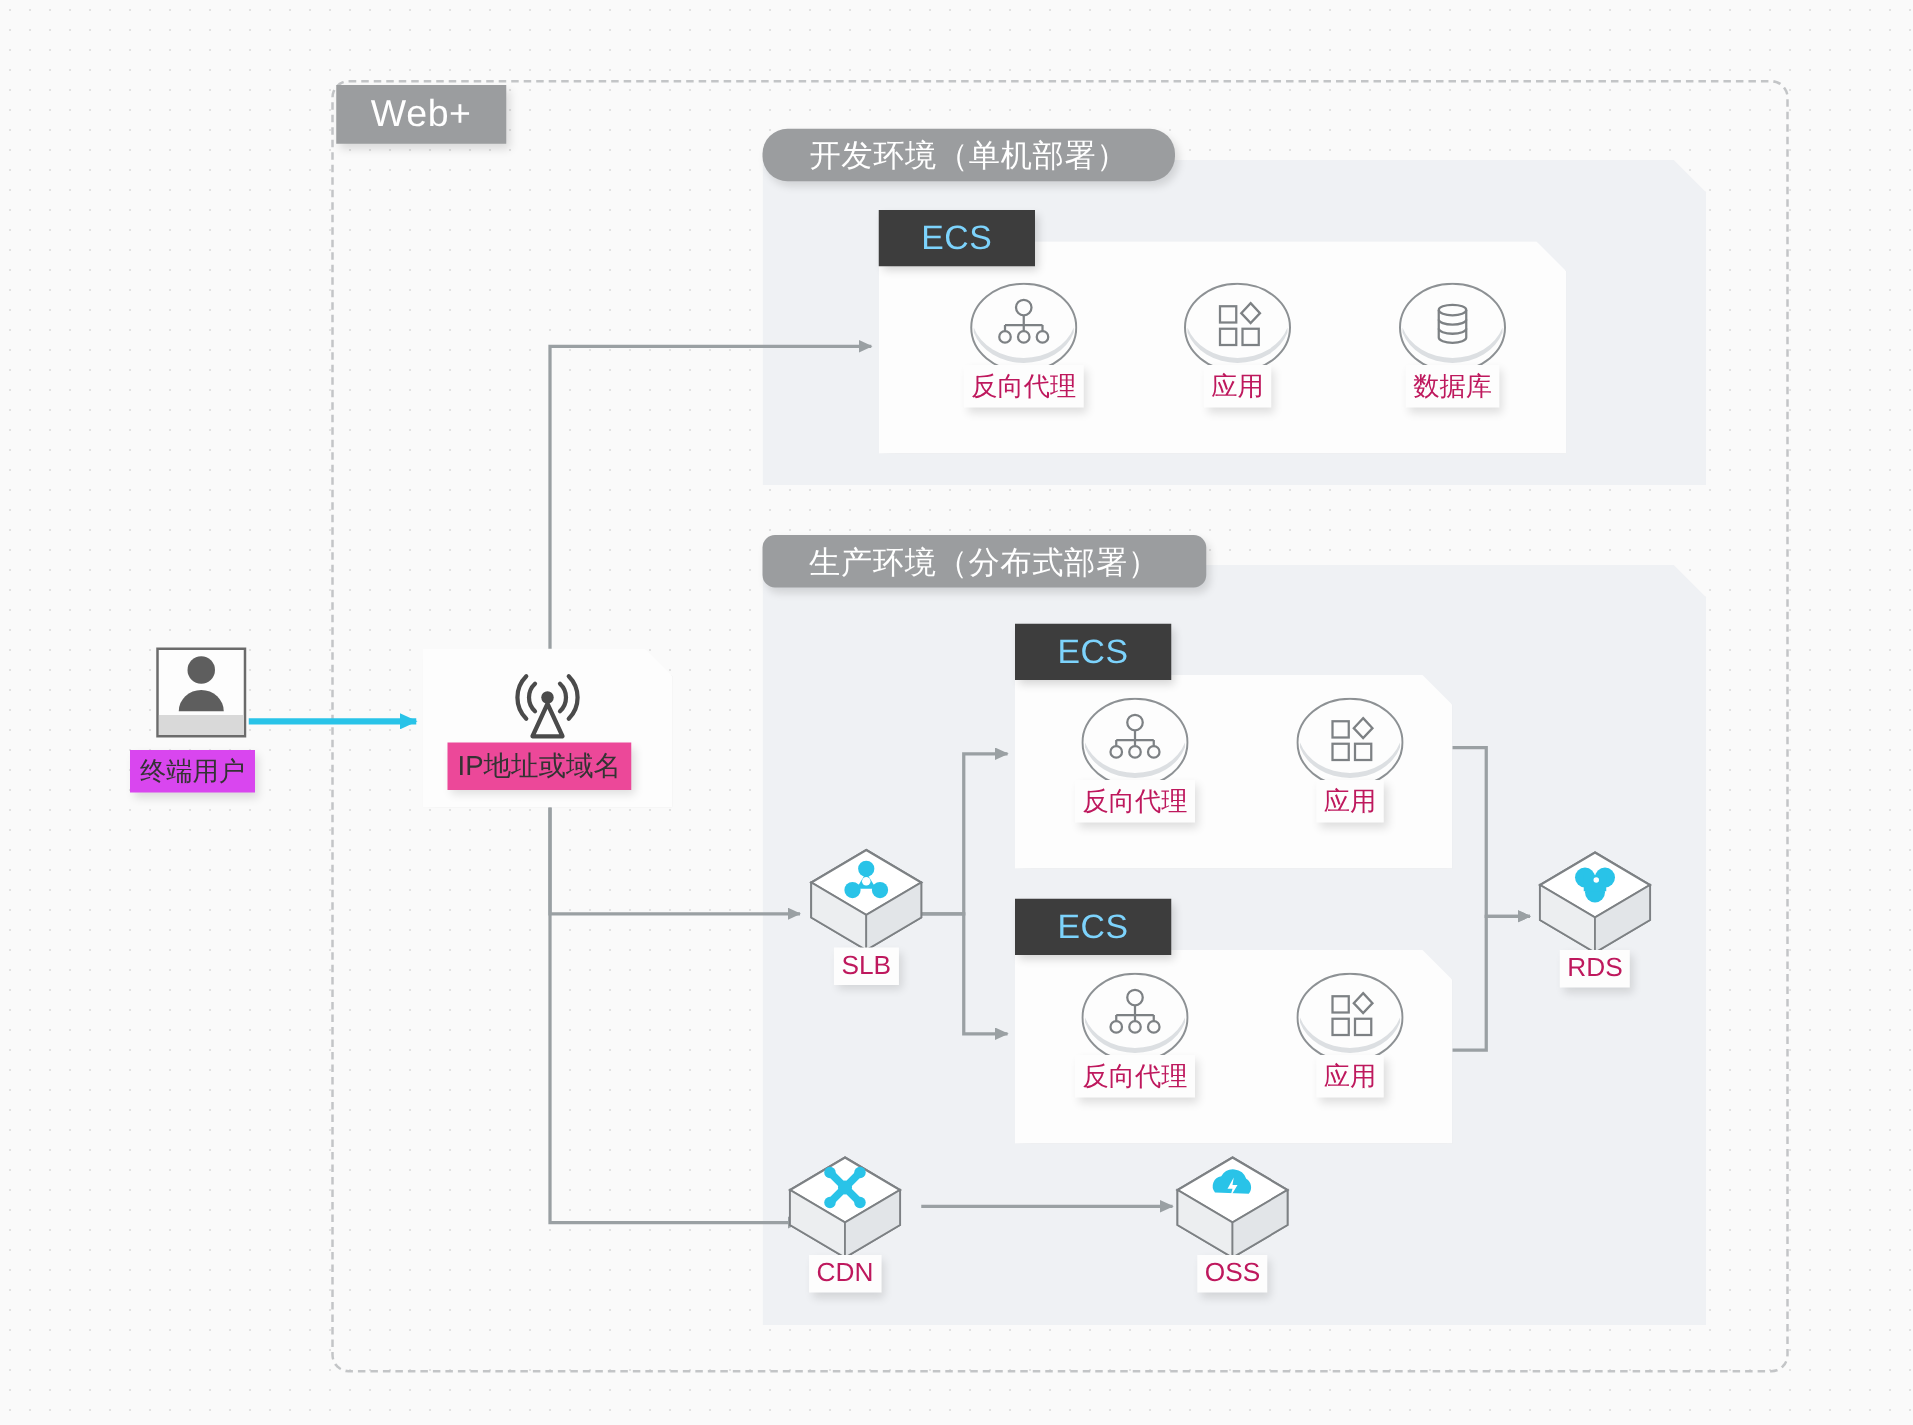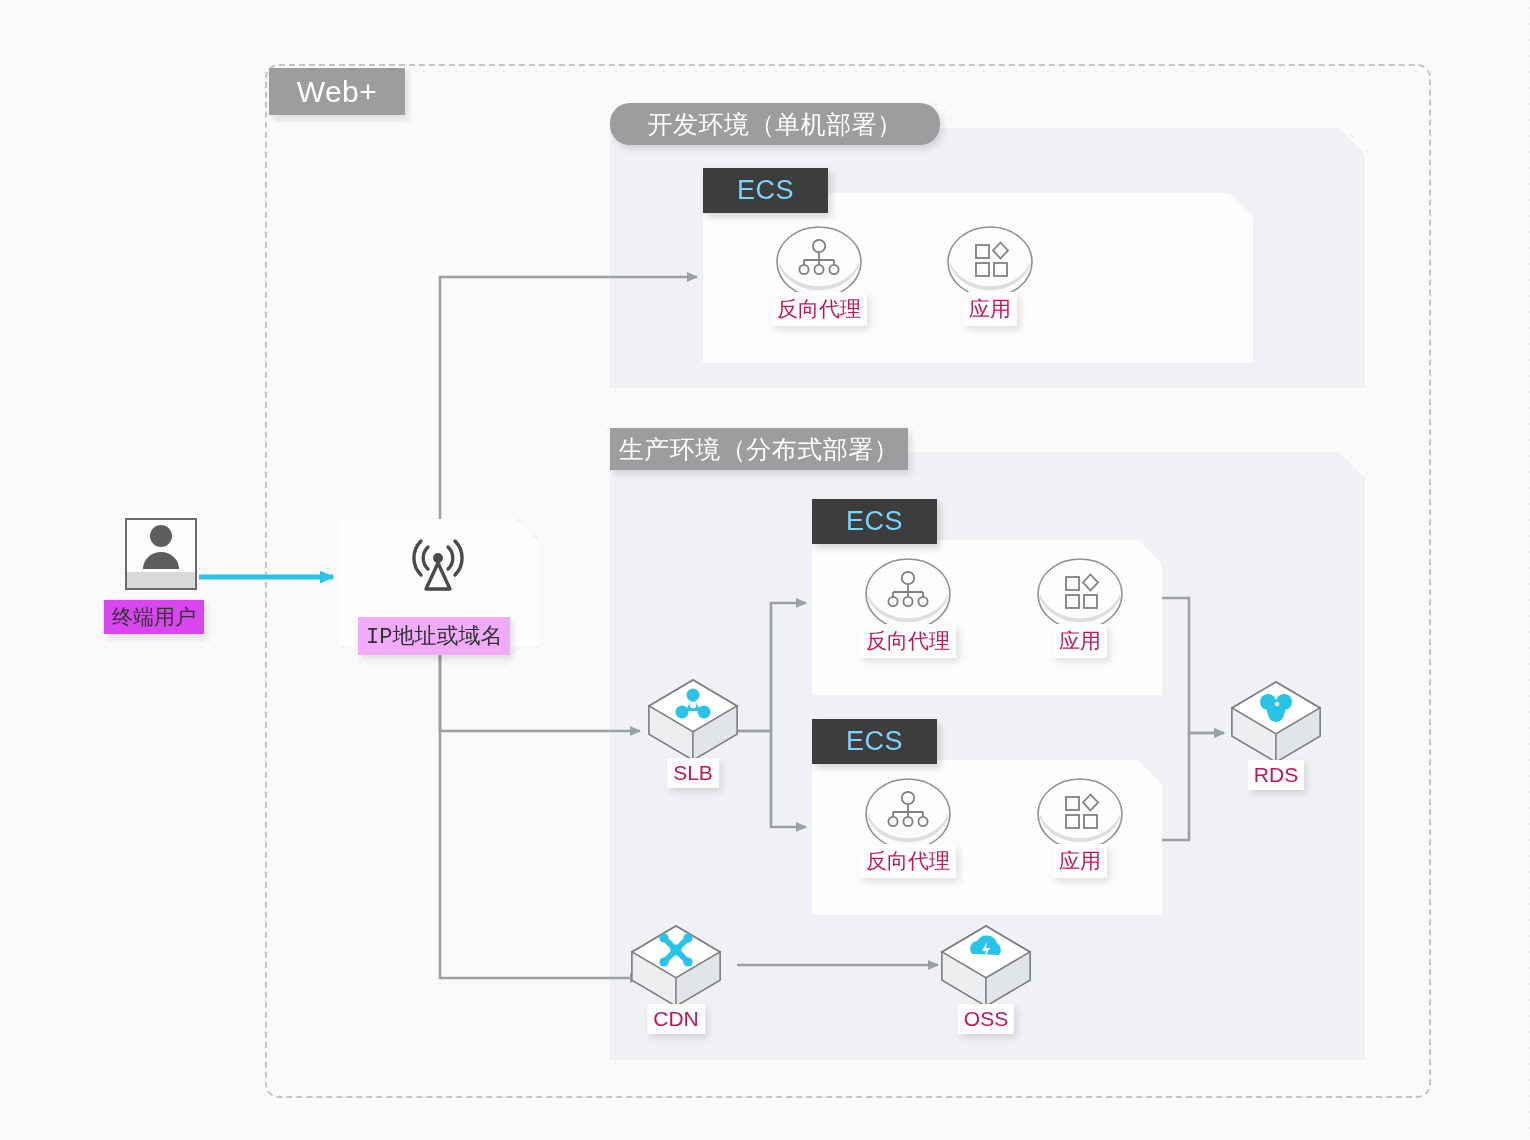--- a/index.html
+++ b/index.html
@@ -51,22 +51,23 @@
     margin-top: 28px;
   }
   #tag-dev {
     left: 610px; top: 103px;
     width: 330px; height: 42px;
     font-size: 25px;
     border-radius: 20px;
   }
   #tag-prod {
     left: 610px; top: 428px;
-    width: 298px; height: 42px;
+    width: 355px; height: 42px;
     font-size: 25px;
+    border-radius: 10px;
   }
   
   .env-box {
     position: absolute;
     background: #eff1f4;
     box-shadow: 4px 5px 9px rgba(0,0,0,0.07);
   }
   #env-dev {
     left: 610px; top: 128px;
     width: 755px; height: 260px;
@@ -161,28 +162,27 @@
     box-shadow: 4px 5px 9px rgba(0,0,0,0.10);
     clip-path: polygon(0 0, calc(100% - 22px) 0, 100% 22px, 100% 100%, 0 100%);
   }
   #ip-icon-wrap {
     position: absolute;
     left: 50%; top: 12px;
     transform: translateX(-50%);
   }
   #ip-label {
     position: absolute;
-    left: 358px; top: 617px;
-    background: #f0abfc;
+    left: 358px; top: 594px;
+    background: #ec4899;
     box-shadow: 3px 4px 7px rgba(0,0,0,0.12);
     color: #333333;
     font-size: 22px;
     padding: 4px 8px;
     white-space: nowrap;
-    font-family: Liberation Mono, monospace;
   }
   
   #connectors {
     position: absolute;
     left: 0; top: 0;
     width: 1530px; height: 1140px;
     pointer-events: none;
   }
   .lbl-user {
     position: absolute;
@@ -277,20 +277,36 @@
           <rect x="29" y="19" width="13" height="13"></rect>
           <rect x="29" y="37" width="13" height="13"></rect>
           <rect x="47" y="37" width="13" height="13"></rect>
           <path d="M53.5,16.5 L61,24.5 L53.5,32.5 L46,24.5 Z"></path>
         </g>
       </svg>
     </div>
     <div class="node-label">应用</div>
   </div>
 
+  <div class="cyl-node" style="left:1119px; top:226px;">
+    <div class="cyl">
+      <svg width="86" height="72" viewBox="0 0 86 72">
+        <path d="M1,36 A42,35 0 0,0 85,36 L85,36 A42,35 0 0,0 1,36 Z" fill="#fdfdfd"></path>
+        <path d="M3,40 A42,35 0 0,0 83,40 L83,36 A42,35 0 0,1 3,36 Z" fill="#dcdfe2"></path>
+        <ellipse cx="43" cy="36" rx="42" ry="35" fill="none" stroke="#8d9194" stroke-width="1.6"></ellipse>
+        <g fill="none" stroke="#7d8184" stroke-width="1.8">
+          <ellipse cx="43" cy="22" rx="11" ry="4.2"></ellipse>
+          <path d="M32,22 L32,44 A11,4.2 0 0,0 54,44 L54,22"></path>
+          <path d="M32,29.5 A11,4.2 0 0,0 54,29.5"></path>
+          <path d="M32,36.8 A11,4.2 0 0,0 54,36.8"></path>
+        </g>
+      </svg>
+    </div>
+    <div class="node-label">数据库</div>
+  </div>
 
   <div class="ecs-card" id="ecs-prod1-card"></div>
   <div class="ecs-tag" id="ecs-prod1-tag">
     <span>ECS</span>
   </div>
 
   <div class="cyl-node" style="left:865px; top:558px;">
     <div class="cyl">
       <svg width="86" height="72" viewBox="0 0 86 72">
         <path d="M1,36 A42,35 0 0,0 85,36 L85,36 A42,35 0 0,0 1,36 Z" fill="#fdfdfd"></path>

